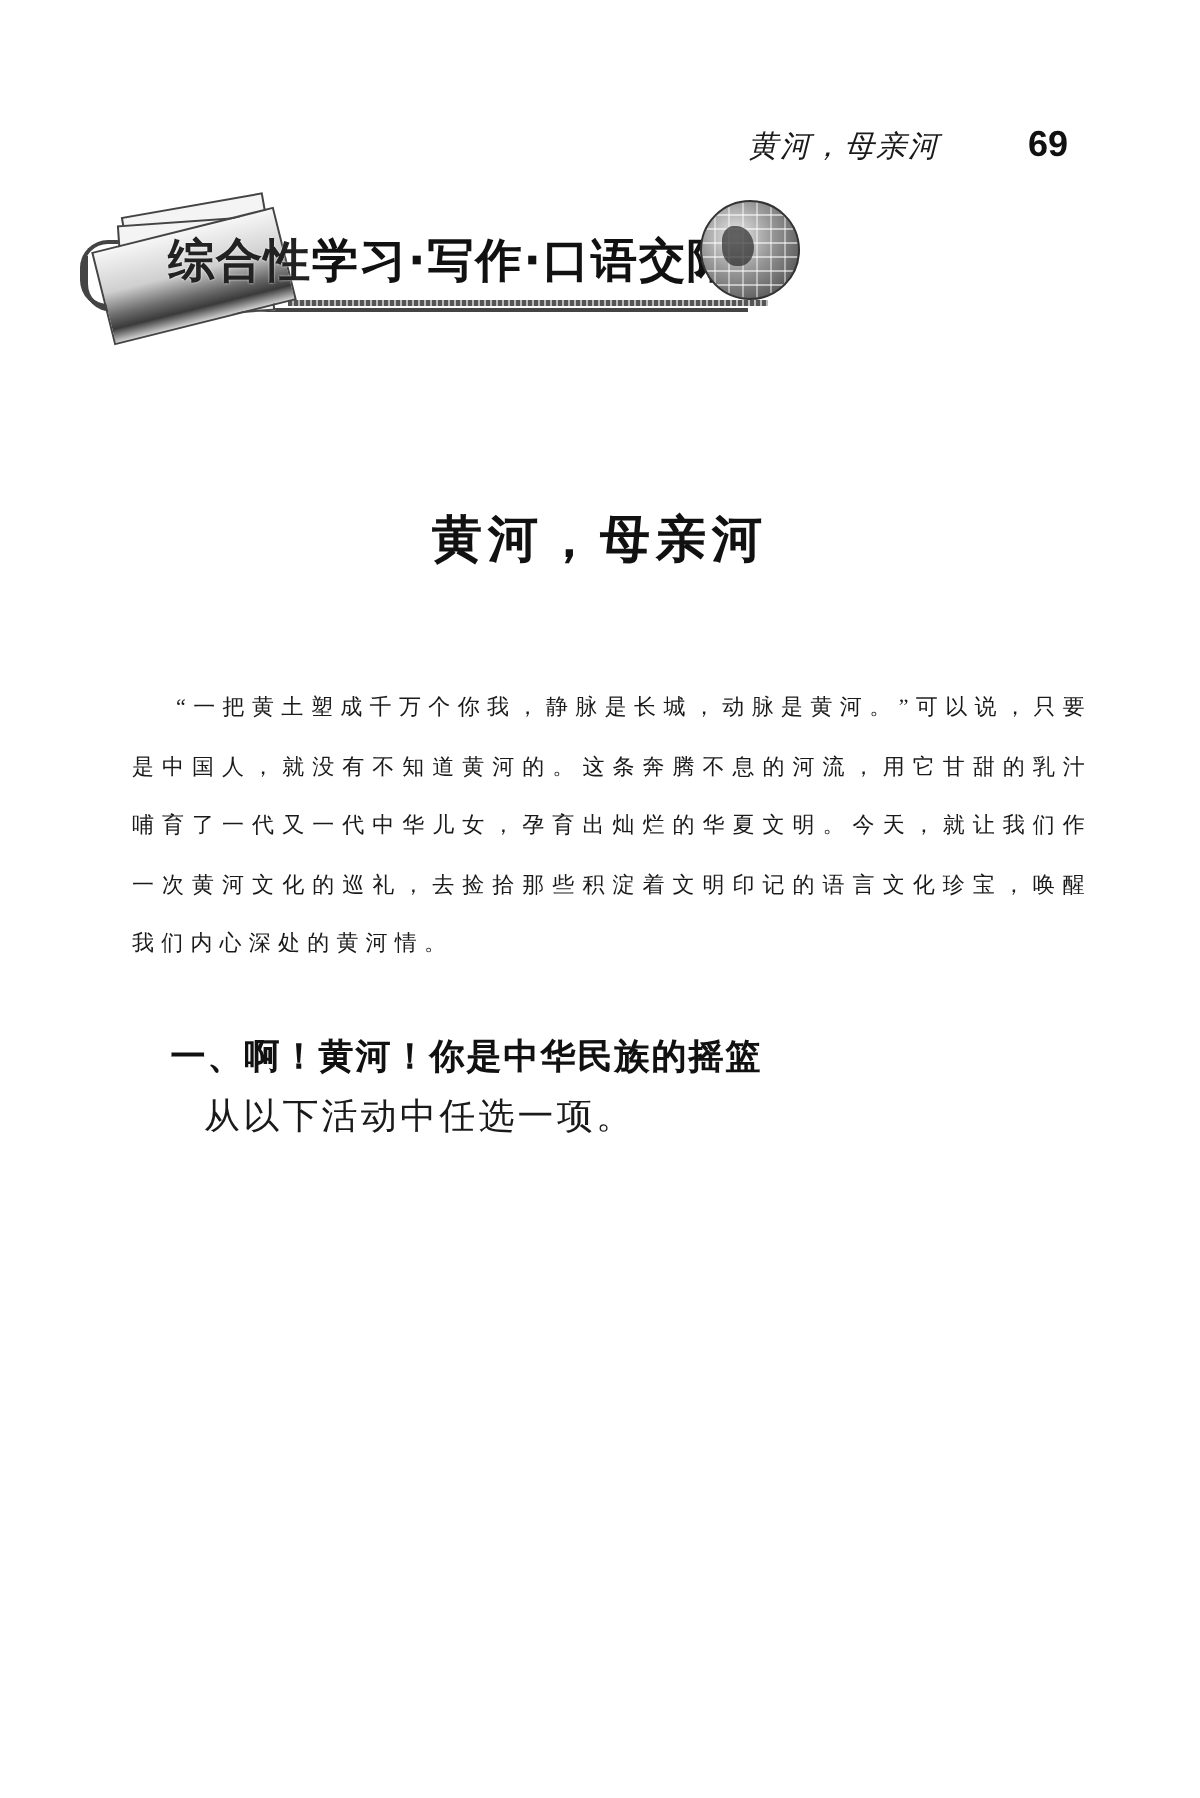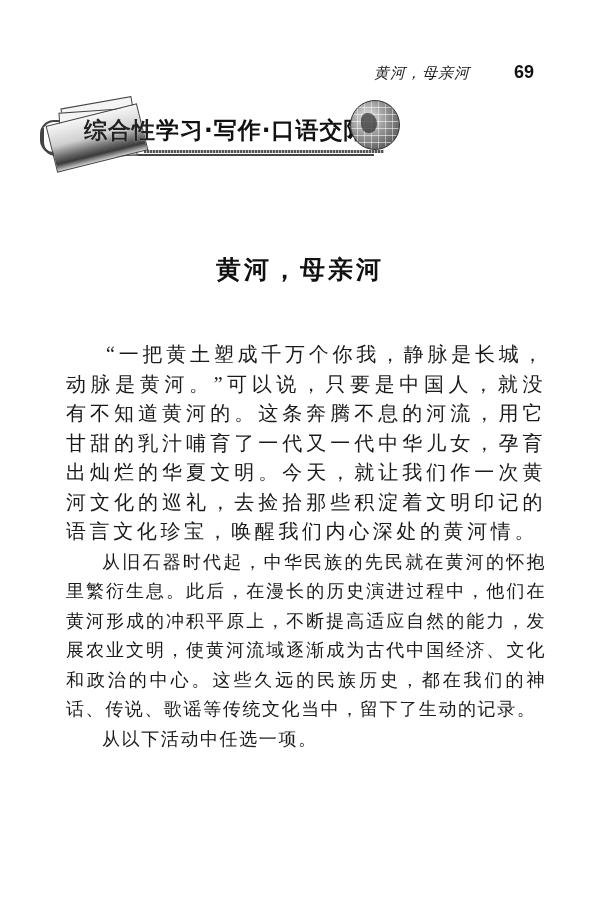--- a/index.html
+++ b/index.html
@@ -154,21 +154,21 @@
     }
 
     .content {
       position: absolute;
       left: 66px;
       top: 340px;
       width: 480px;
     }
     .para {
       margin: 0;
-      font-size: 20px;
+      font-size: 11px;
       line-height: 29.5px;
       letter-spacing: 3.6px;
       text-indent: 2em;
       text-align: justify;
       font-family: "DejaVu Serif", serif;
       color: #1a1a1a;
     }
     .intro {
       font-family: "Liberation Serif", "DejaVu Serif", serif;
     }
@@ -205,15 +205,15 @@
   <div class="card c3"></div>
   <div class="banner-text"><span class="lead">综合性</span><span>学习·写作·口语交际</span></div>
   <div class="globe"></div>
 </div>
 
 <h1 class="main-title">黄河，母亲河</h1>
 
 <main class="content">
   <p class="para intro">“一把黄土塑成千万个你我，静脉是长城，动脉是黄河。”可以说，只要是中国人，就没有不知道黄河的。这条奔腾不息的河流，用它甘甜的乳汁哺育了一代又一代中华儿女，孕育出灿烂的华夏文明。今天，就让我们作一次黄河文化的巡礼，去捡拾那些积淀着文明印记的语言文化珍宝，唤醒我们内心深处的黄河情。</p>
 
-  <p class="para body2">从旧石器时代起，中华民族的先民就在黄河的怀抱里繁衍生息。此后，在漫长的历史演进过程中，他们在黄河形成的冲积平原上，不断提高适应自然的能力，发展农业文明，使黄河流域逐渐成为古代中国经济、文化和政治的中心。这些久远的民族历史，都在我们的神话、传说、歌谣等传统文化当中，留下了生动的记录。</p>
+  <h2 class="section-heading">一、啊！黄河！你是中华民族的摇篮</h2>
   <p class="para body2">从以下活动中任选一项。</p>
 </main>
 
 </body></html>

